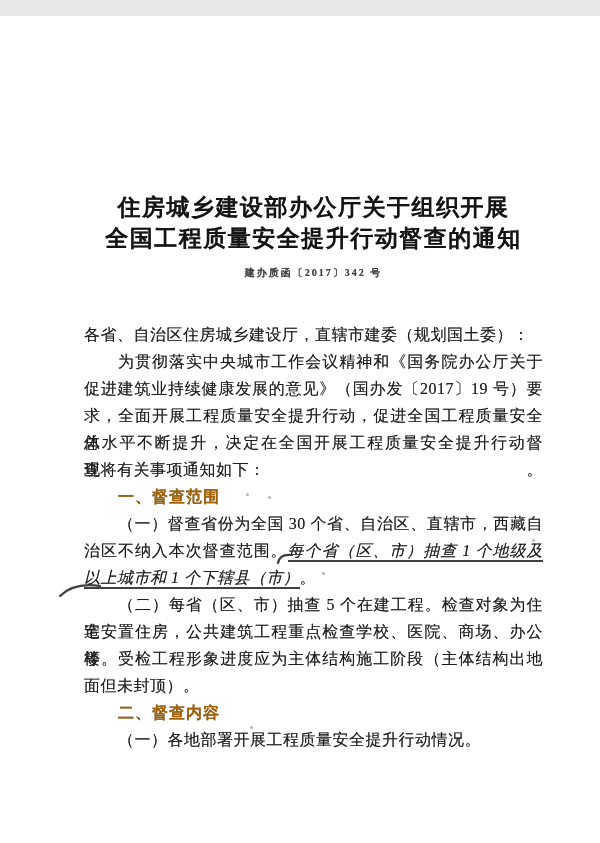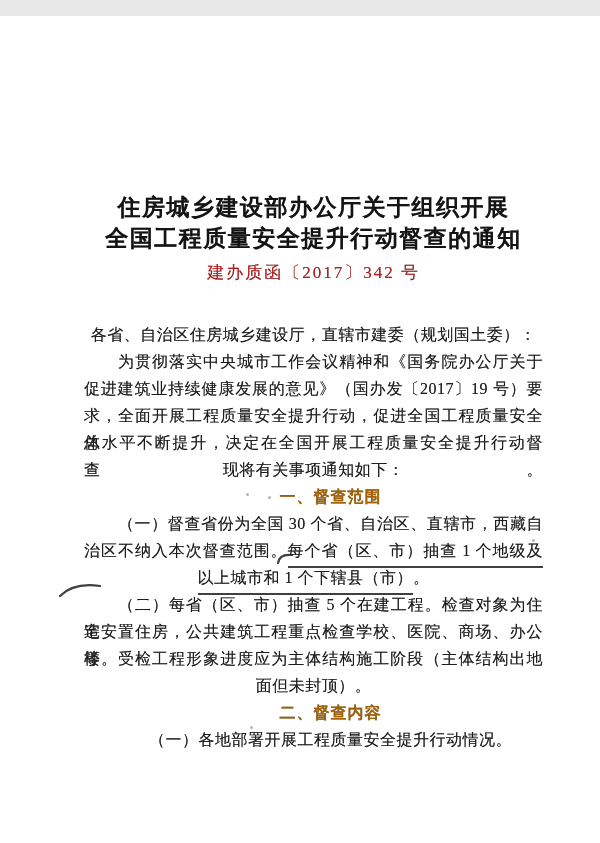--- a/index.html
+++ b/index.html
@@ -12,37 +12,38 @@
   
   .page *{text-shadow:0 0 .5px rgba(25,25,25,.55);}
 
   .title-block{position:absolute;top:176px;left:84px;width:459px;text-align:center;}
   .title-line{
     font-family:"Liberation Sans","DejaVu Sans",sans-serif;
     font-weight:700;font-size:23px;line-height:31px;letter-spacing:1.5px;
     color:#141414;
   }
   .doc-number{
-    margin-top:9px;font-size:17px;line-height:20px;letter-spacing:2px;color:#b91c1c;
+    margin-top:9px;font-size:10px;line-height:20px;letter-spacing:2px;color:#404040;font-weight:bold;
   }
 
   .body-block{position:absolute;top:305px;left:84px;width:459px;}
   .line{
     position:relative;height:27px;line-height:27px;font-size:16px;
-    letter-spacing:.5px;white-space:nowrap;text-align:center;
+    letter-spacing:.5px;white-space:nowrap;
   }
   .line.fill{text-align:justify;text-align-last:justify;white-space:normal;}
   .line.indent{text-indent:34px;}
   .line.heading{
     font-family:"Liberation Sans","DejaVu Sans",sans-serif;
     font-weight:700;color:#a16207;letter-spacing:1px;
   }
   .pen{
     border-bottom:2.5px solid rgba(43,43,43,.9);
-    padding-bottom:7px;
+    padding-bottom:1px;
+    font-style:italic;
   }
   .stroke-svg{position:absolute;pointer-events:none;}
   .speck{
     position:absolute;width:3px;height:3px;border-radius:50%;
     background:#3a3a3a;opacity:.38;
   }
 </style>
 </head>
 <body>
 

